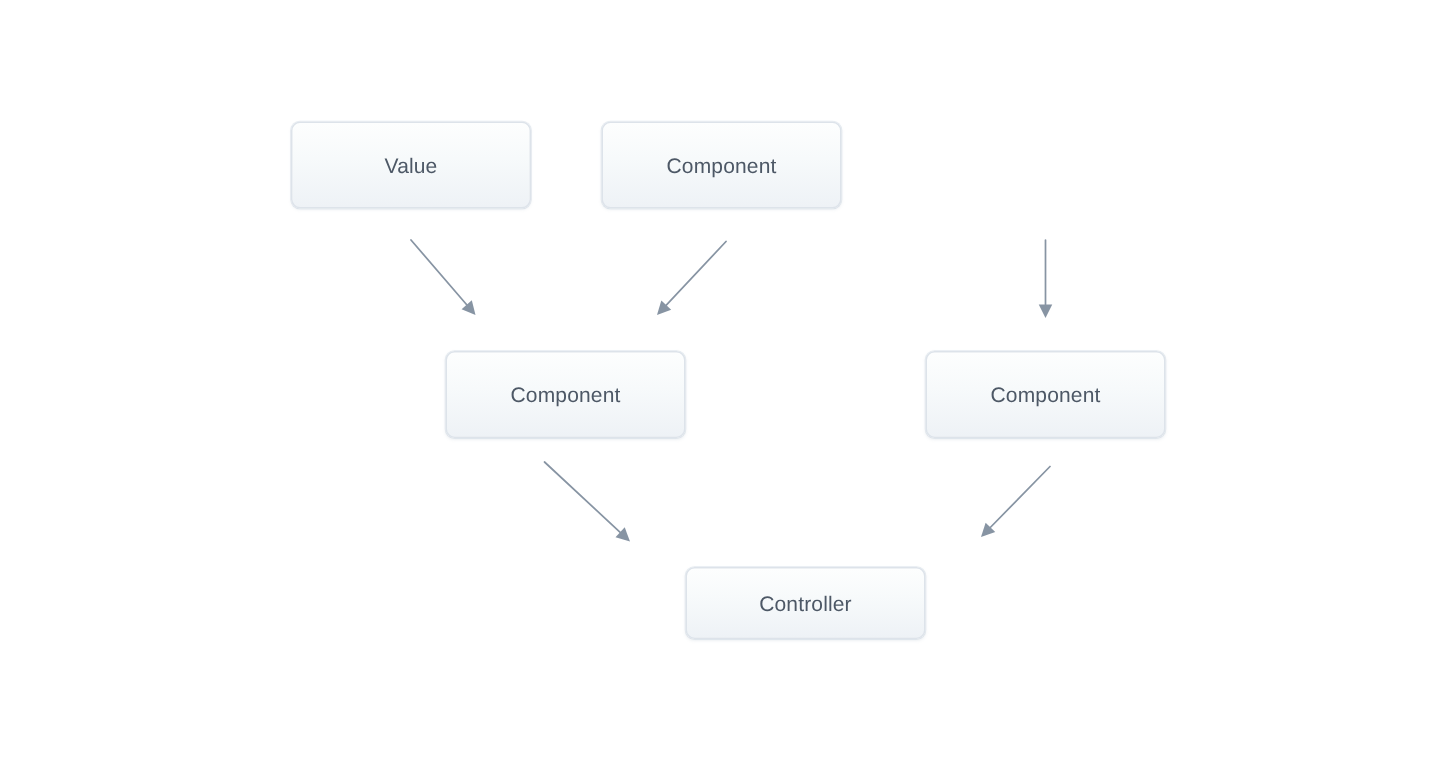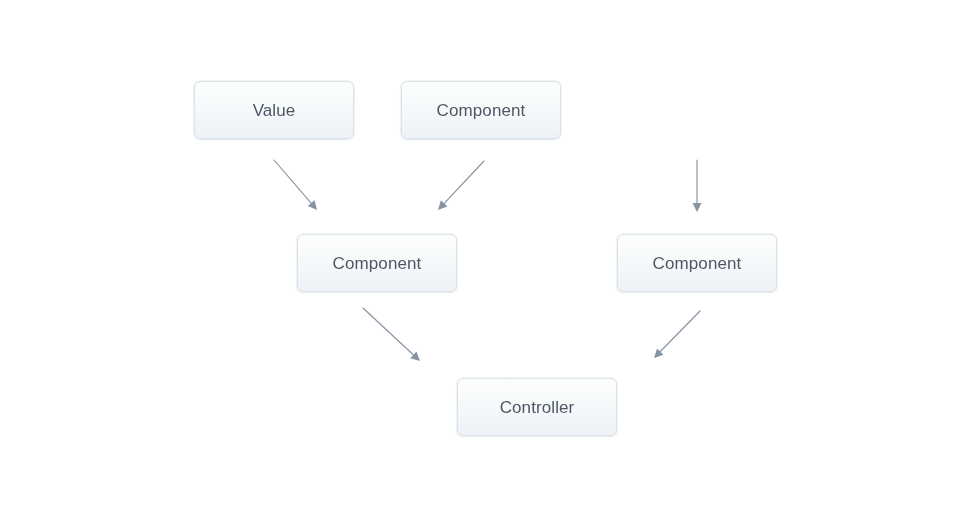--- a/index.html
+++ b/index.html
@@ -33,21 +33,21 @@
     align-items: center;
     justify-content: center;
     border: 1px solid #dde3ea;
     border-radius: 6px;
     background: linear-gradient(to bottom, #fdfefe 0%, #f7fafb 42%, #eef2f6 100%);
     box-shadow: 0 1px 2px rgba(140, 160, 180, 0.16),
                 0 0 0 0.5px rgba(210, 220, 230, 0.5);
   }
   .node-label {
     font-family: "Liberation Sans", sans-serif;
-    font-size: 17px;
+    font-size: 14px;
     font-weight: 400;
     letter-spacing: 0.1px;
     color: #4d5866;
     line-height: 1;
     white-space: nowrap;
     user-select: none;
   }
 </style>
 </head>
 <body>
@@ -87,17 +87,17 @@
 
 
   <div class="node" style="left: 297px; top: 234px; width: 160px; height: 58px;">
     <span class="node-label">Component</span>
   </div>
 
   <div class="node" style="left: 617px; top: 234px; width: 160px; height: 58px;">
     <span class="node-label">Component</span>
   </div>
 
-  <div class="node" style="left: 457px; top: 378px; width: 160px; height: 58px;">
+  <div class="node" style="left: 457px; top: 378px; width: 160px; height: 48px;">
     <span class="node-label">Controller</span>
   </div>
 
 </div>
 
 </body></html>

